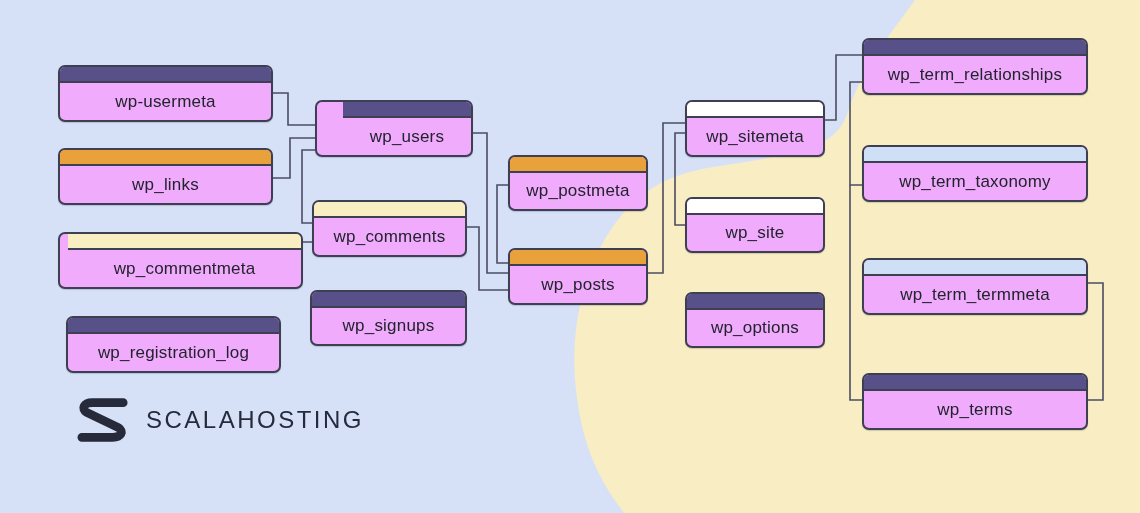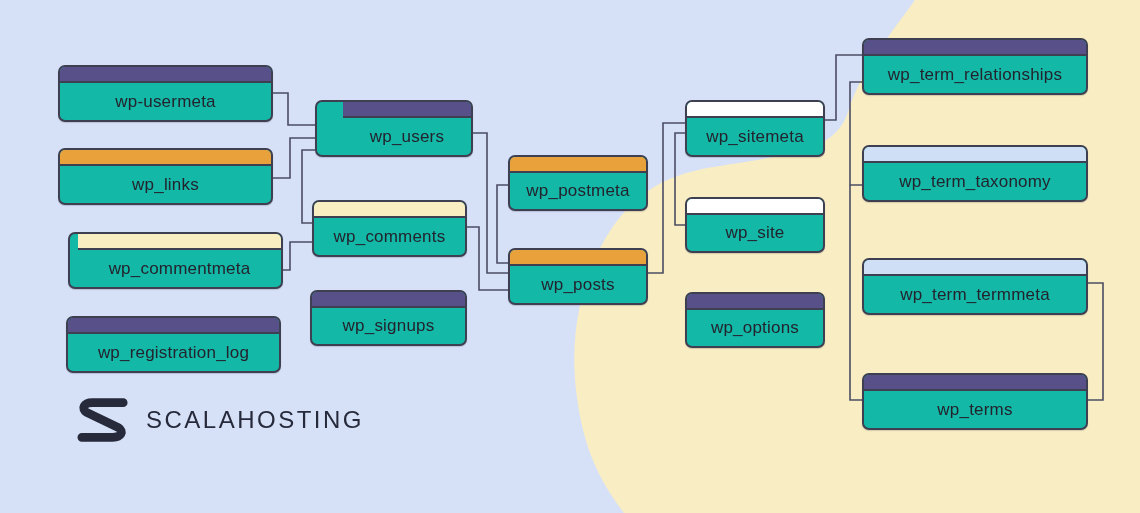--- a/index.html
+++ b/index.html
@@ -9,21 +9,21 @@
   html,body{margin:0;padding:0;}
   body{font-family:"Liberation Sans","DejaVu Sans",sans-serif;background:#fff;}
   .canvas{
     position:relative;width:1140px;height:513px;overflow:hidden;
     background:var(--bg);
   }
   .layer{position:absolute;inset:0;}
   svg.bgsvg{position:absolute;inset:0;display:block;}
   .table-box{
     position:absolute;box-sizing:border-box;
-    background:#14b8a6;border:2px solid var(--border);border-radius:7px;
+    background:#f0abfc;border:2px solid var(--border);border-radius:7px;
     overflow:hidden;display:flex;flex-direction:column;
     box-shadow:0 1px 1px rgba(40,40,60,0.18);
   }
   .table-head{
     height:14px;flex:0 0 14px;border-bottom:2px solid var(--border);
   }
   .table-label{
     flex:1;display:flex;align-items:center;justify-content:center;
     font-size:17px;color:var(--text);letter-spacing:0.2px;
     white-space:nowrap;
@@ -64,21 +64,21 @@
 
   <div class="layer">
       <div class="table-box" style="left: 58px; top: 65px; width: 215px; height: 57px;">
         <div class="table-head" style="background: rgb(87, 80, 137);"></div>
         <div class="table-label">wp-usermeta</div>
       </div>
       <div class="table-box" style="left: 58px; top: 148px; width: 215px; height: 57px;">
         <div class="table-head" style="background: rgb(233, 162, 59);"></div>
         <div class="table-label">wp_links</div>
       </div>
-      <div class="table-box" style="left: 68px; top: 232px; width: 215px; height: 57px; padding-left: 8px;">
+      <div class="table-box" style="left: 58px; top: 232px; width: 245px; height: 57px; padding-left: 8px;">
         <div class="table-head" style="background: rgb(249, 238, 194);"></div>
         <div class="table-label">wp_commentmeta</div>
       </div>
       <div class="table-box" style="left: 58px; top: 316px; width: 215px; height: 57px; margin-left: 8px;">
         <div class="table-head" style="background: rgb(87, 80, 137);"></div>
         <div class="table-label">wp_registration_log</div>
       </div>
       <div class="table-box" style="left: 315px; top: 100px; width: 158px; height: 57px; padding-left: 26px;">
         <div class="table-head" style="background: rgb(87, 80, 137);"></div>
         <div class="table-label">wp_users</div>

